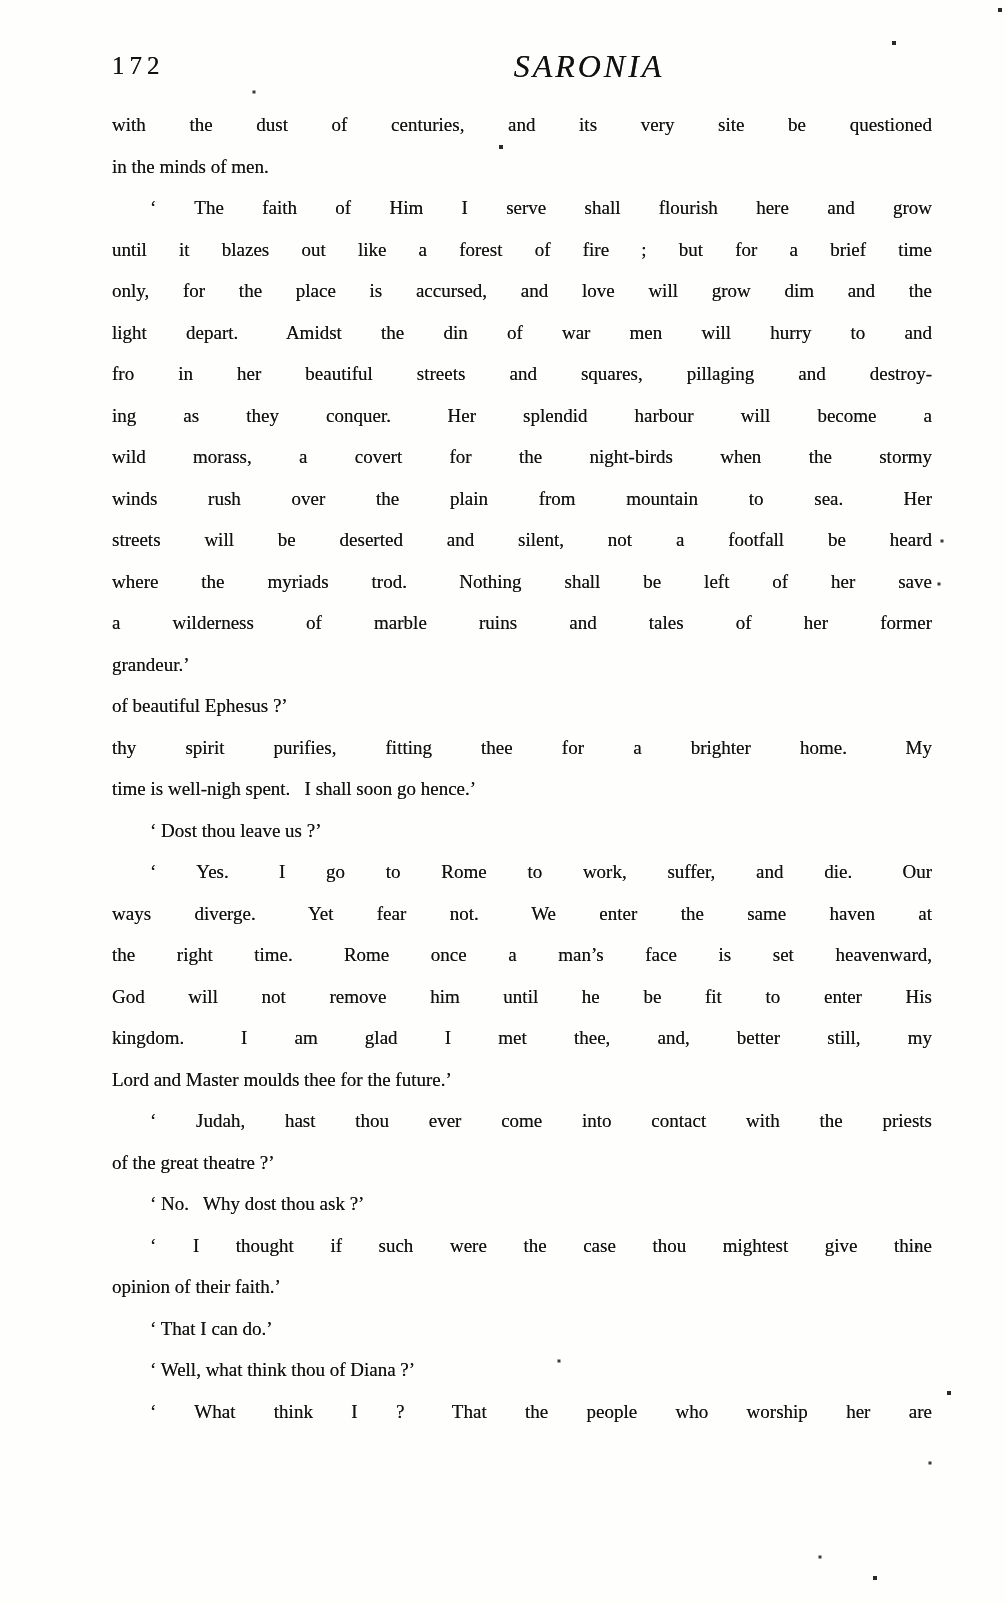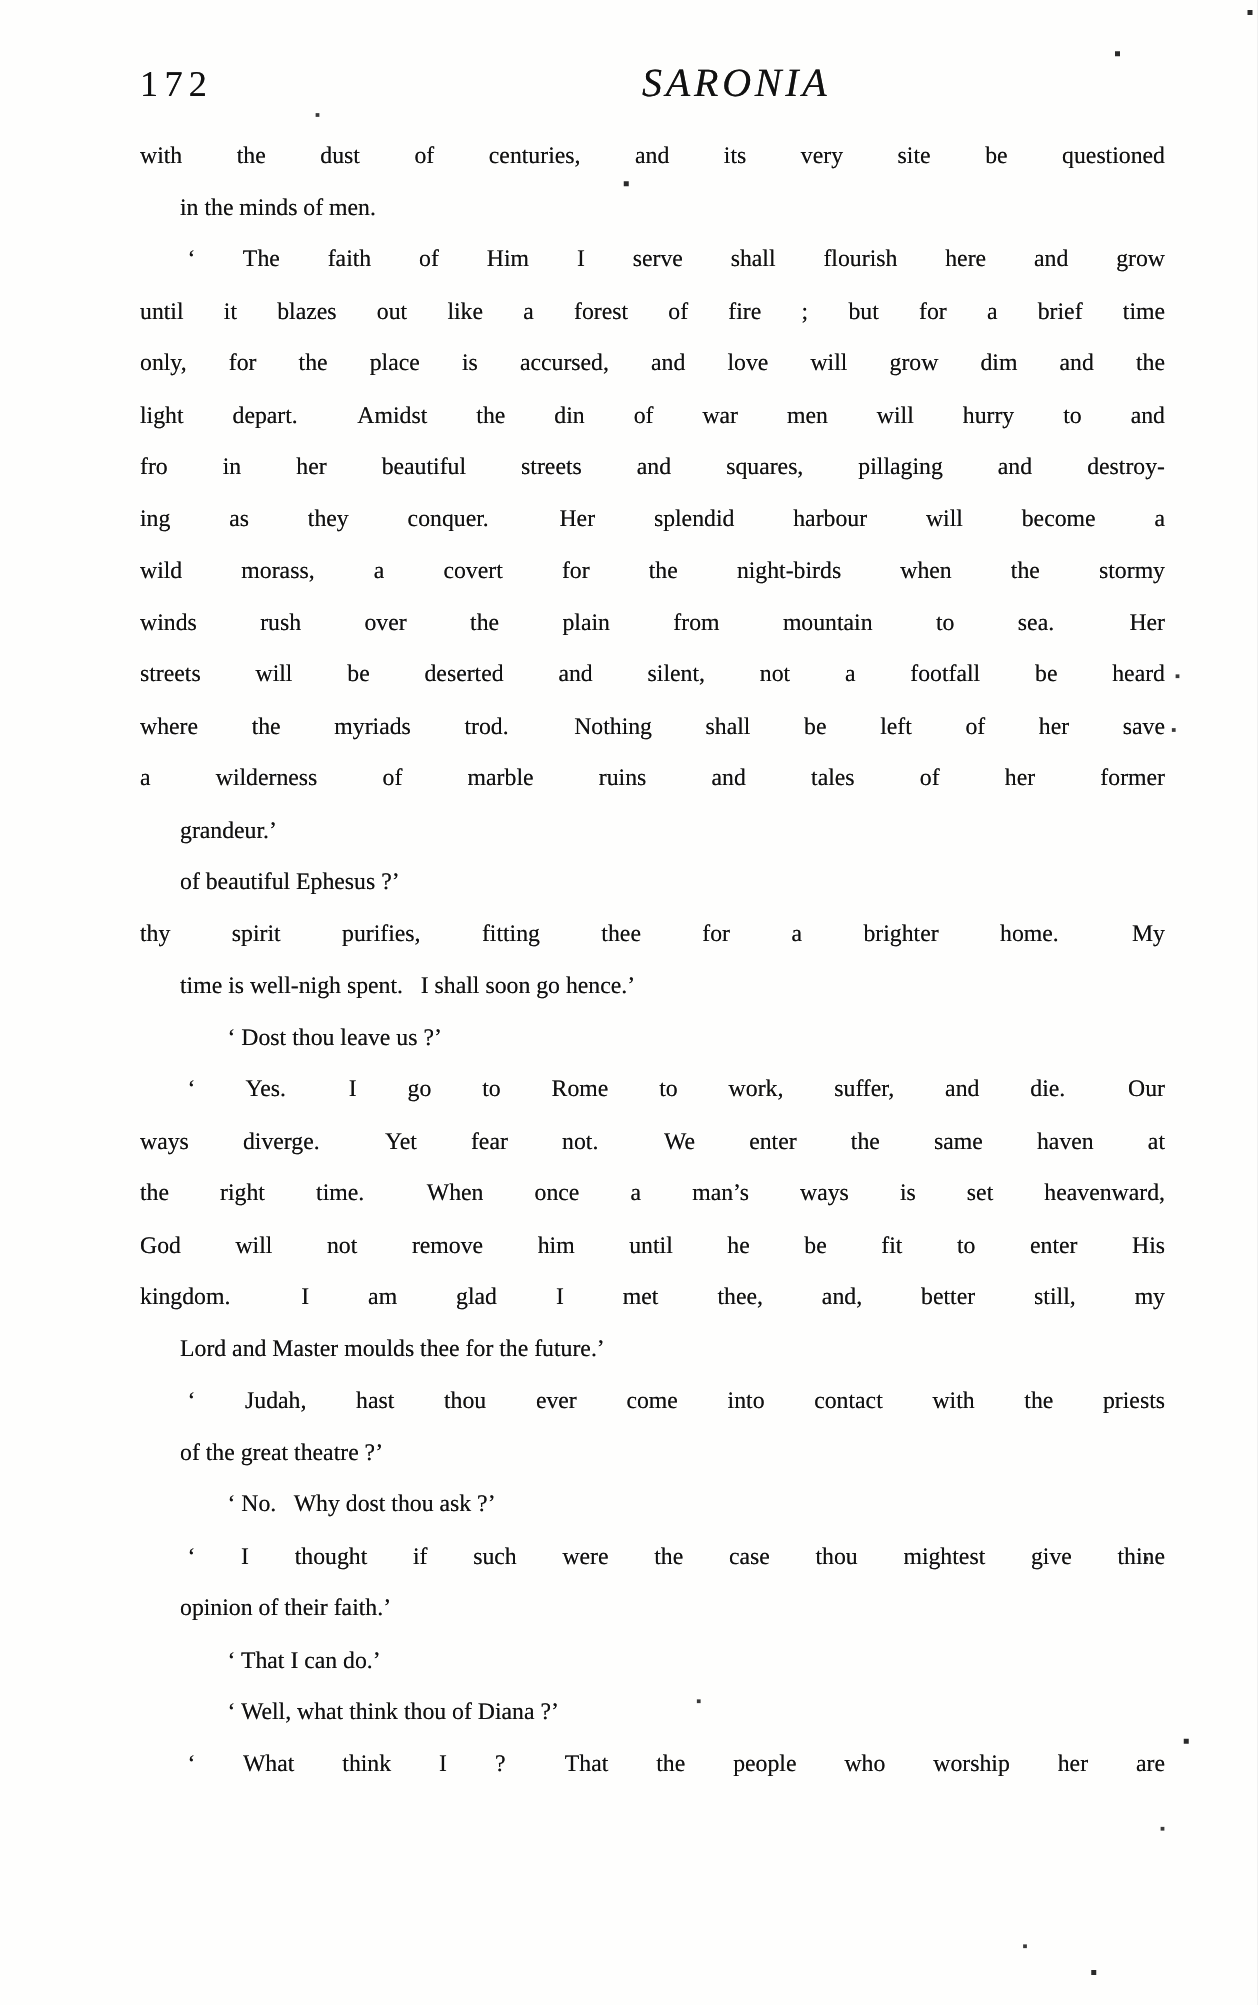--- a/index.html
+++ b/index.html
@@ -16,21 +16,21 @@
     position: absolute;
     top: 48px;
     left: 112px;
     right: 60px;
     height: 40px;
   }
   .pagenum {
     position: absolute;
     left: 0;
     top: 4px;
-    font-size: 29px;
+    font-size: 25px;
     letter-spacing: 5px;
     text-shadow: 0 0 0.4px rgba(0,0,0,0.7);
   }
   .running-title {
     position: absolute;
     left: 120px;
     right: 0;
     top: 0;
     text-align: center;
     font-style: italic;
@@ -50,21 +50,20 @@
   .ln {
     text-align: justify;
     text-align-last: justify;
     text-justify: inter-word;
     white-space: normal;
     height: 41.5px;
   }
   .ln.end {
     text-align: right;
     text-align-last: left;
-    margin-left: 32px;
   }
   .ln.ind {
     text-indent: 38px;
   }
   
   .noise {
     position: absolute;
     top: 0; left: 0;
     width: 2px; height: 2px;
     background: transparent;
@@ -109,21 +108,21 @@
     <div class="ln">streets will be deserted and silent, not a footfall be heard</div>
     <div class="ln">where the myriads trod.  Nothing shall be left of her save</div>
     <div class="ln">a wilderness of marble ruins and tales of her former</div>
     <div class="ln end">grandeur.’</div>
     <div class="ln end">of beautiful Ephesus ?’</div>
     <div class="ln">thy spirit purifies, fitting thee for a brighter home.  My</div>
     <div class="ln end">time is well-nigh spent.  I shall soon go hence.’</div>
     <div class="ln ind end">‘ Dost thou leave us ?’</div>
     <div class="ln ind">‘ Yes.  I go to Rome to work, suffer, and die.  Our</div>
     <div class="ln">ways diverge.  Yet fear not.  We enter the same haven at</div>
-    <div class="ln">the right time.  When once a man’s ways is set heavenward,</div>
+    <div class="ln">the right time.  Rome once a man’s face is set heavenward,</div>
     <div class="ln">God will not remove him until he be fit to enter His</div>
     <div class="ln">kingdom.  I am glad I met thee, and, better still, my</div>
     <div class="ln end">Lord and Master moulds thee for the future.’</div>
     <div class="ln ind">‘ Judah, hast thou ever come into contact with the priests</div>
     <div class="ln end">of the great theatre ?’</div>
     <div class="ln ind end">‘ No.  Why dost thou ask ?’</div>
     <div class="ln ind">‘ I thought if such were the case thou mightest give thine</div>
     <div class="ln end">opinion of their faith.’</div>
     <div class="ln ind end">‘ That I can do.’</div>
     <div class="ln ind end">‘ Well, what think thou of Diana ?’</div>

